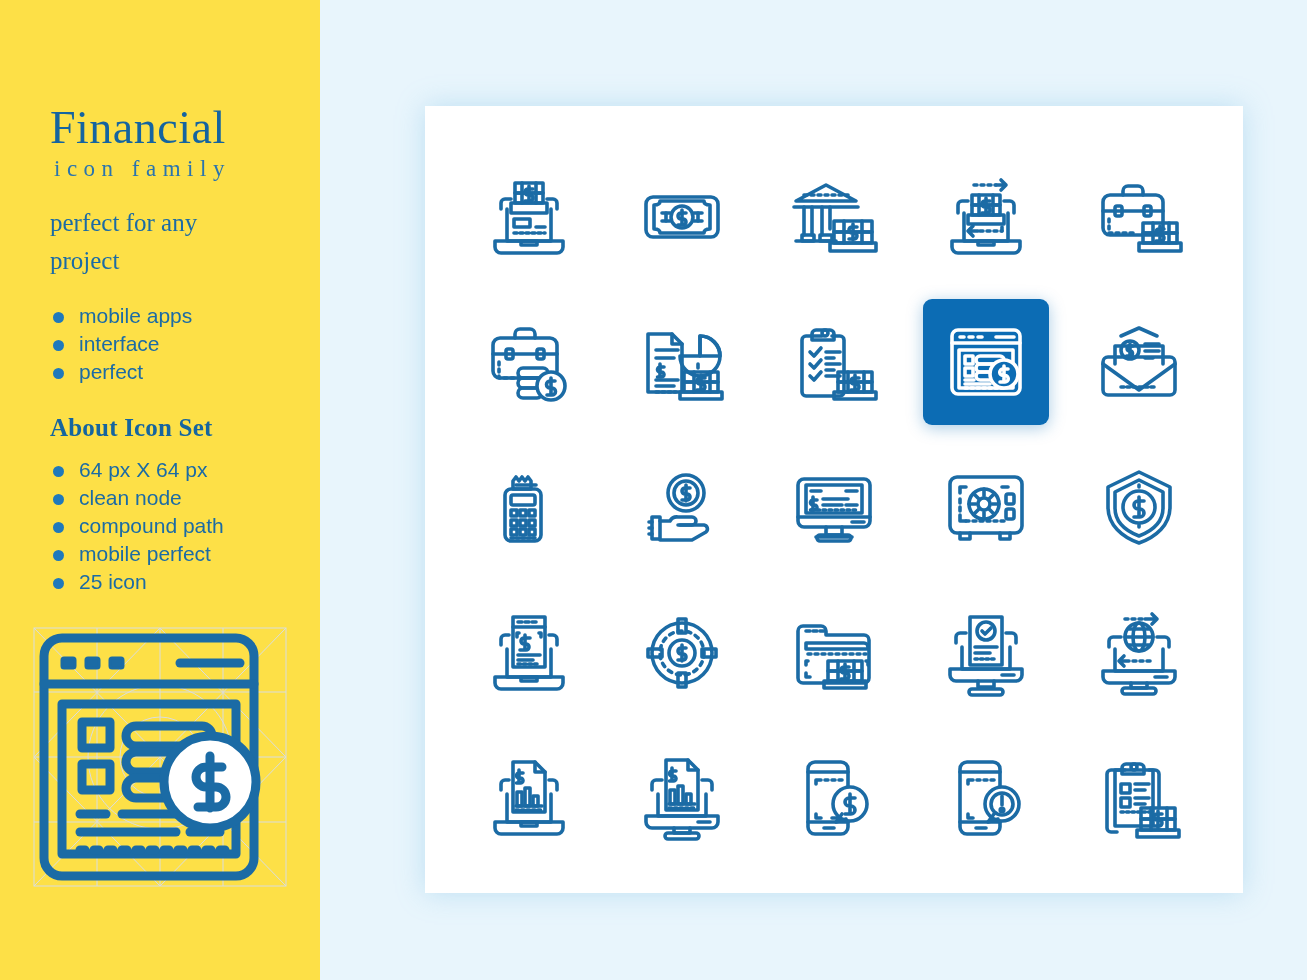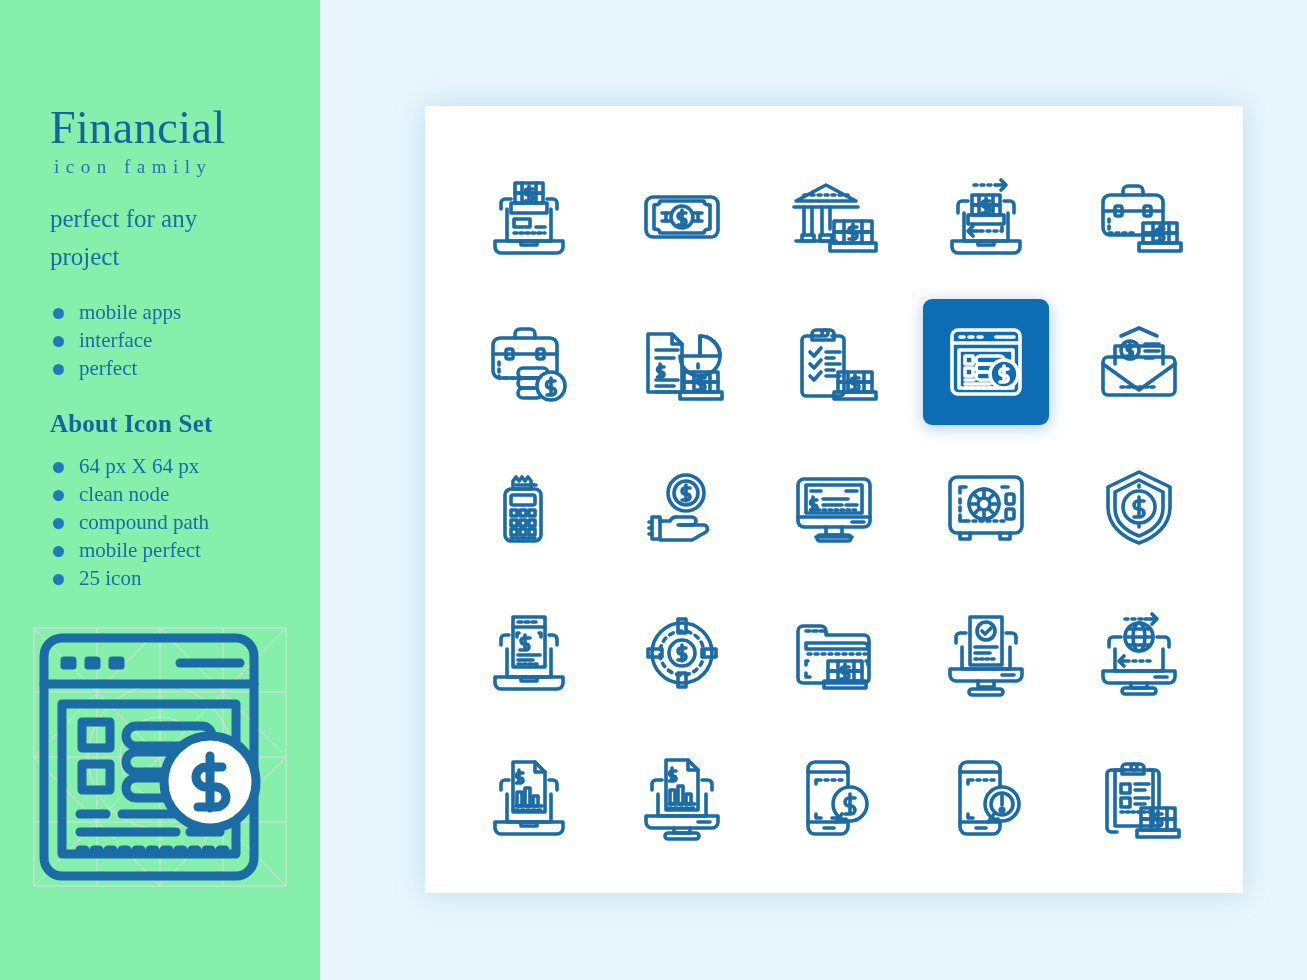--- a/index.html
+++ b/index.html
@@ -8,38 +8,38 @@
     background:#ffffff;
     font-family:"Liberation Serif", serif;
     overflow:hidden;
   }
   .page{position:relative;width:1307px;height:980px;display:flex;}
 
   
   .left-panel{
     position:relative;
     width:320px;height:980px;
-    background:#86efac;
+    background:#fde047;
     flex:0 0 320px;
     box-sizing:border-box;
   }
   .left-inner{padding:104px 0 0 50px;}
 
   .title{
     font-family:"Liberation Serif", serif;
     font-size:46px;
     line-height:48px;
     color:#1464a0;
     font-weight:400;
     letter-spacing:0.5px;
     margin:0;
   }
   .subtitle{
     font-family:"Liberation Serif", serif;
-    font-size:19px;
+    font-size:23px;
     color:#2a74ae;
     letter-spacing:6.5px;
     margin:4px 4px 0 4px;
     font-weight:400;
   }
   .tagline{
     font-family:"Liberation Serif", serif;
     font-size:25px;
     line-height:38px;
     color:#1b6ba5;
@@ -56,21 +56,21 @@
     letter-spacing:0.2px;
   }
   ul.bullets{
     list-style:none;
     margin:14px 0 0 0;
     padding:0;
   }
   ul.bullets.first{margin-top:22px;}
   ul.bullets li{
     position:relative;
-    font-family:Liberation Serif, serif;
+    font-family:Liberation Sans, sans-serif;
     font-size:21px;
     line-height:28px;
     color:#1b6ba5;
     padding-left:29px;
     white-space:nowrap;
   }
   ul.bullets li .dot{
     position:absolute;
     left:3px;top:10px;
     width:11px;height:11px;

